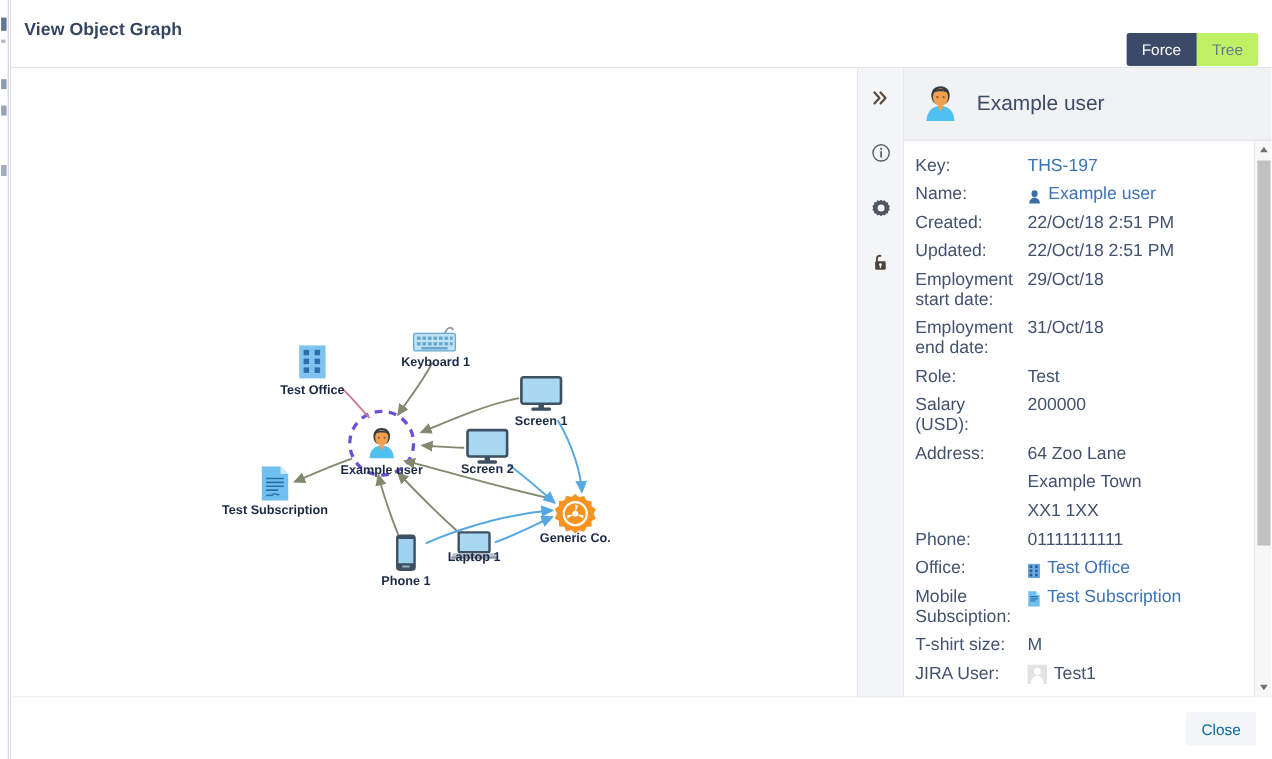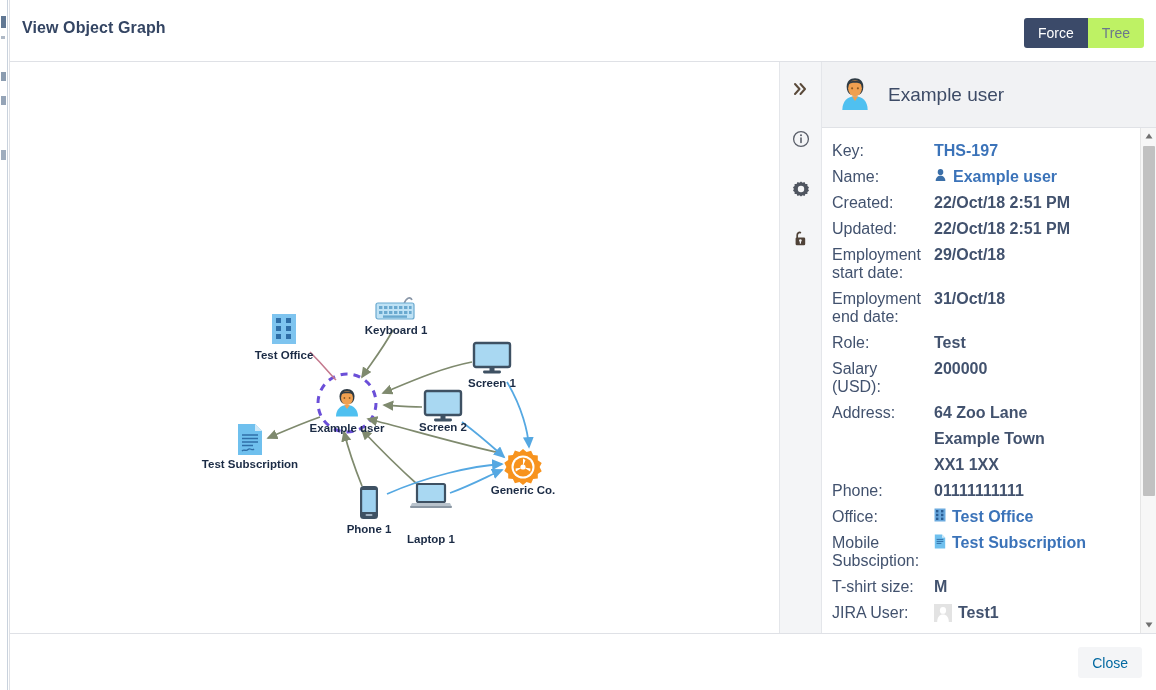--- a/index.html
+++ b/index.html
@@ -49,21 +49,21 @@
   .dlg-title {
     position: absolute;
     left: 12px; top: 19px;
     font-size: 16px;
     font-weight: 600;
     color: #344563;
     letter-spacing: .1px;
   }
   .view-toggle {
     position: absolute;
-    right: 12px; top: 18px;
+    right: 12px; top: 30px;
     display: flex;
     border-radius: 3px;
     overflow: hidden;
   }
   .toggle-btn {
     height: 30px;
     padding: 0 14px;
     font-size: 14px;
     line-height: 30px;
     border: none;
@@ -151,21 +151,21 @@
     position: relative;
     overflow: hidden;
     padding: 10px 0 0 0;
   }
   .props { width: 100%; border-collapse: collapse; }
   .props tr { vertical-align: top; }
   .props td { padding: 4px 0 4px 0; font-size: 16px; color: #42526e; }
   .props td.lbl { width: 112px; padding-left: 10px; padding-right: 6px; }
   .props td.val { padding-right: 24px; }
   .lnk { color: #3b73b9; }
-  .val-with-icon { display: flex; align-items: flex-start; gap: 6px; font-weight: bold; }
+  .val-with-icon { display: flex; align-items: flex-end; gap: 6px; }
 
   
   .vscroll {
     position: absolute;
     right: 0; top: 0;
     width: 16px; height: 100%;
     background: #f7f7f7;
     border-left: 1px solid #e6e6e6;
   }
   .vscroll .arrow {
@@ -358,21 +358,21 @@
         </div>
         <div class="node-label" style="left:359px; top:461px;">Phone 1</div>
 
         <div class="node-icon" style="left:399px; top:419px;">
           <svg width="44" height="30" viewBox="0 0 44 30">
             <rect x="8" y="3" width="28" height="18" rx="1.6" fill="#a9d8f2" stroke="#3e5163" stroke-width="2.2"></rect>
             <path d="M3,22 L41,22 L43,26 L1,26 Z" fill="#b9c3cc"></path>
             <rect x="1" y="25" width="42" height="2" rx="1" fill="#8b97a3"></rect>
           </svg>
         </div>
-        <div class="node-label" style="left:421px; top:471px;">Laptop 1</div>
+        <div class="node-label" style="left:421px; top:439px;">Laptop 1</div>
 
         <div class="node-icon" style="left:493px; top:385px;">
           <svg width="40" height="40" viewBox="0 0 40 40">
             <path d="M20,2 l3.6,3.1 4.5,-1.3 2,4.3 4.7,0.5 0,4.7 3.9,2.6 -2.1,4.2 2.1,4.2 -3.9,2.6 0,4.7 -4.7,0.5 -2,4.3 -4.5,-1.3 L20,38 l-3.6,-3.1 -4.5,1.3 -2,-4.3 -4.7,-0.5 0,-4.7 -3.9,-2.6 2.1,-4.2 -2.1,-4.2 3.9,-2.6 0,-4.7 4.7,-0.5 2,-4.3 4.5,1.3 Z" fill="#f7931e"></path>
             <circle cx="20" cy="20" r="11.5" fill="#ffffff"></circle>
             <circle cx="20" cy="20" r="9.5" fill="#f7931e"></circle>
             <circle cx="20" cy="20" r="2.6" fill="#ffffff"></circle>
             <path d="M20,19 L20,11.5 L22.5,13 Z" fill="#ffffff"></path>
             <path d="M19.2,20.6 L12.8,24.4 L12.6,21.5 Z" fill="#ffffff"></path>
             <path d="M21,20.6 L27.2,24.4 L27.4,21.5 Z" fill="#ffffff"></path>

